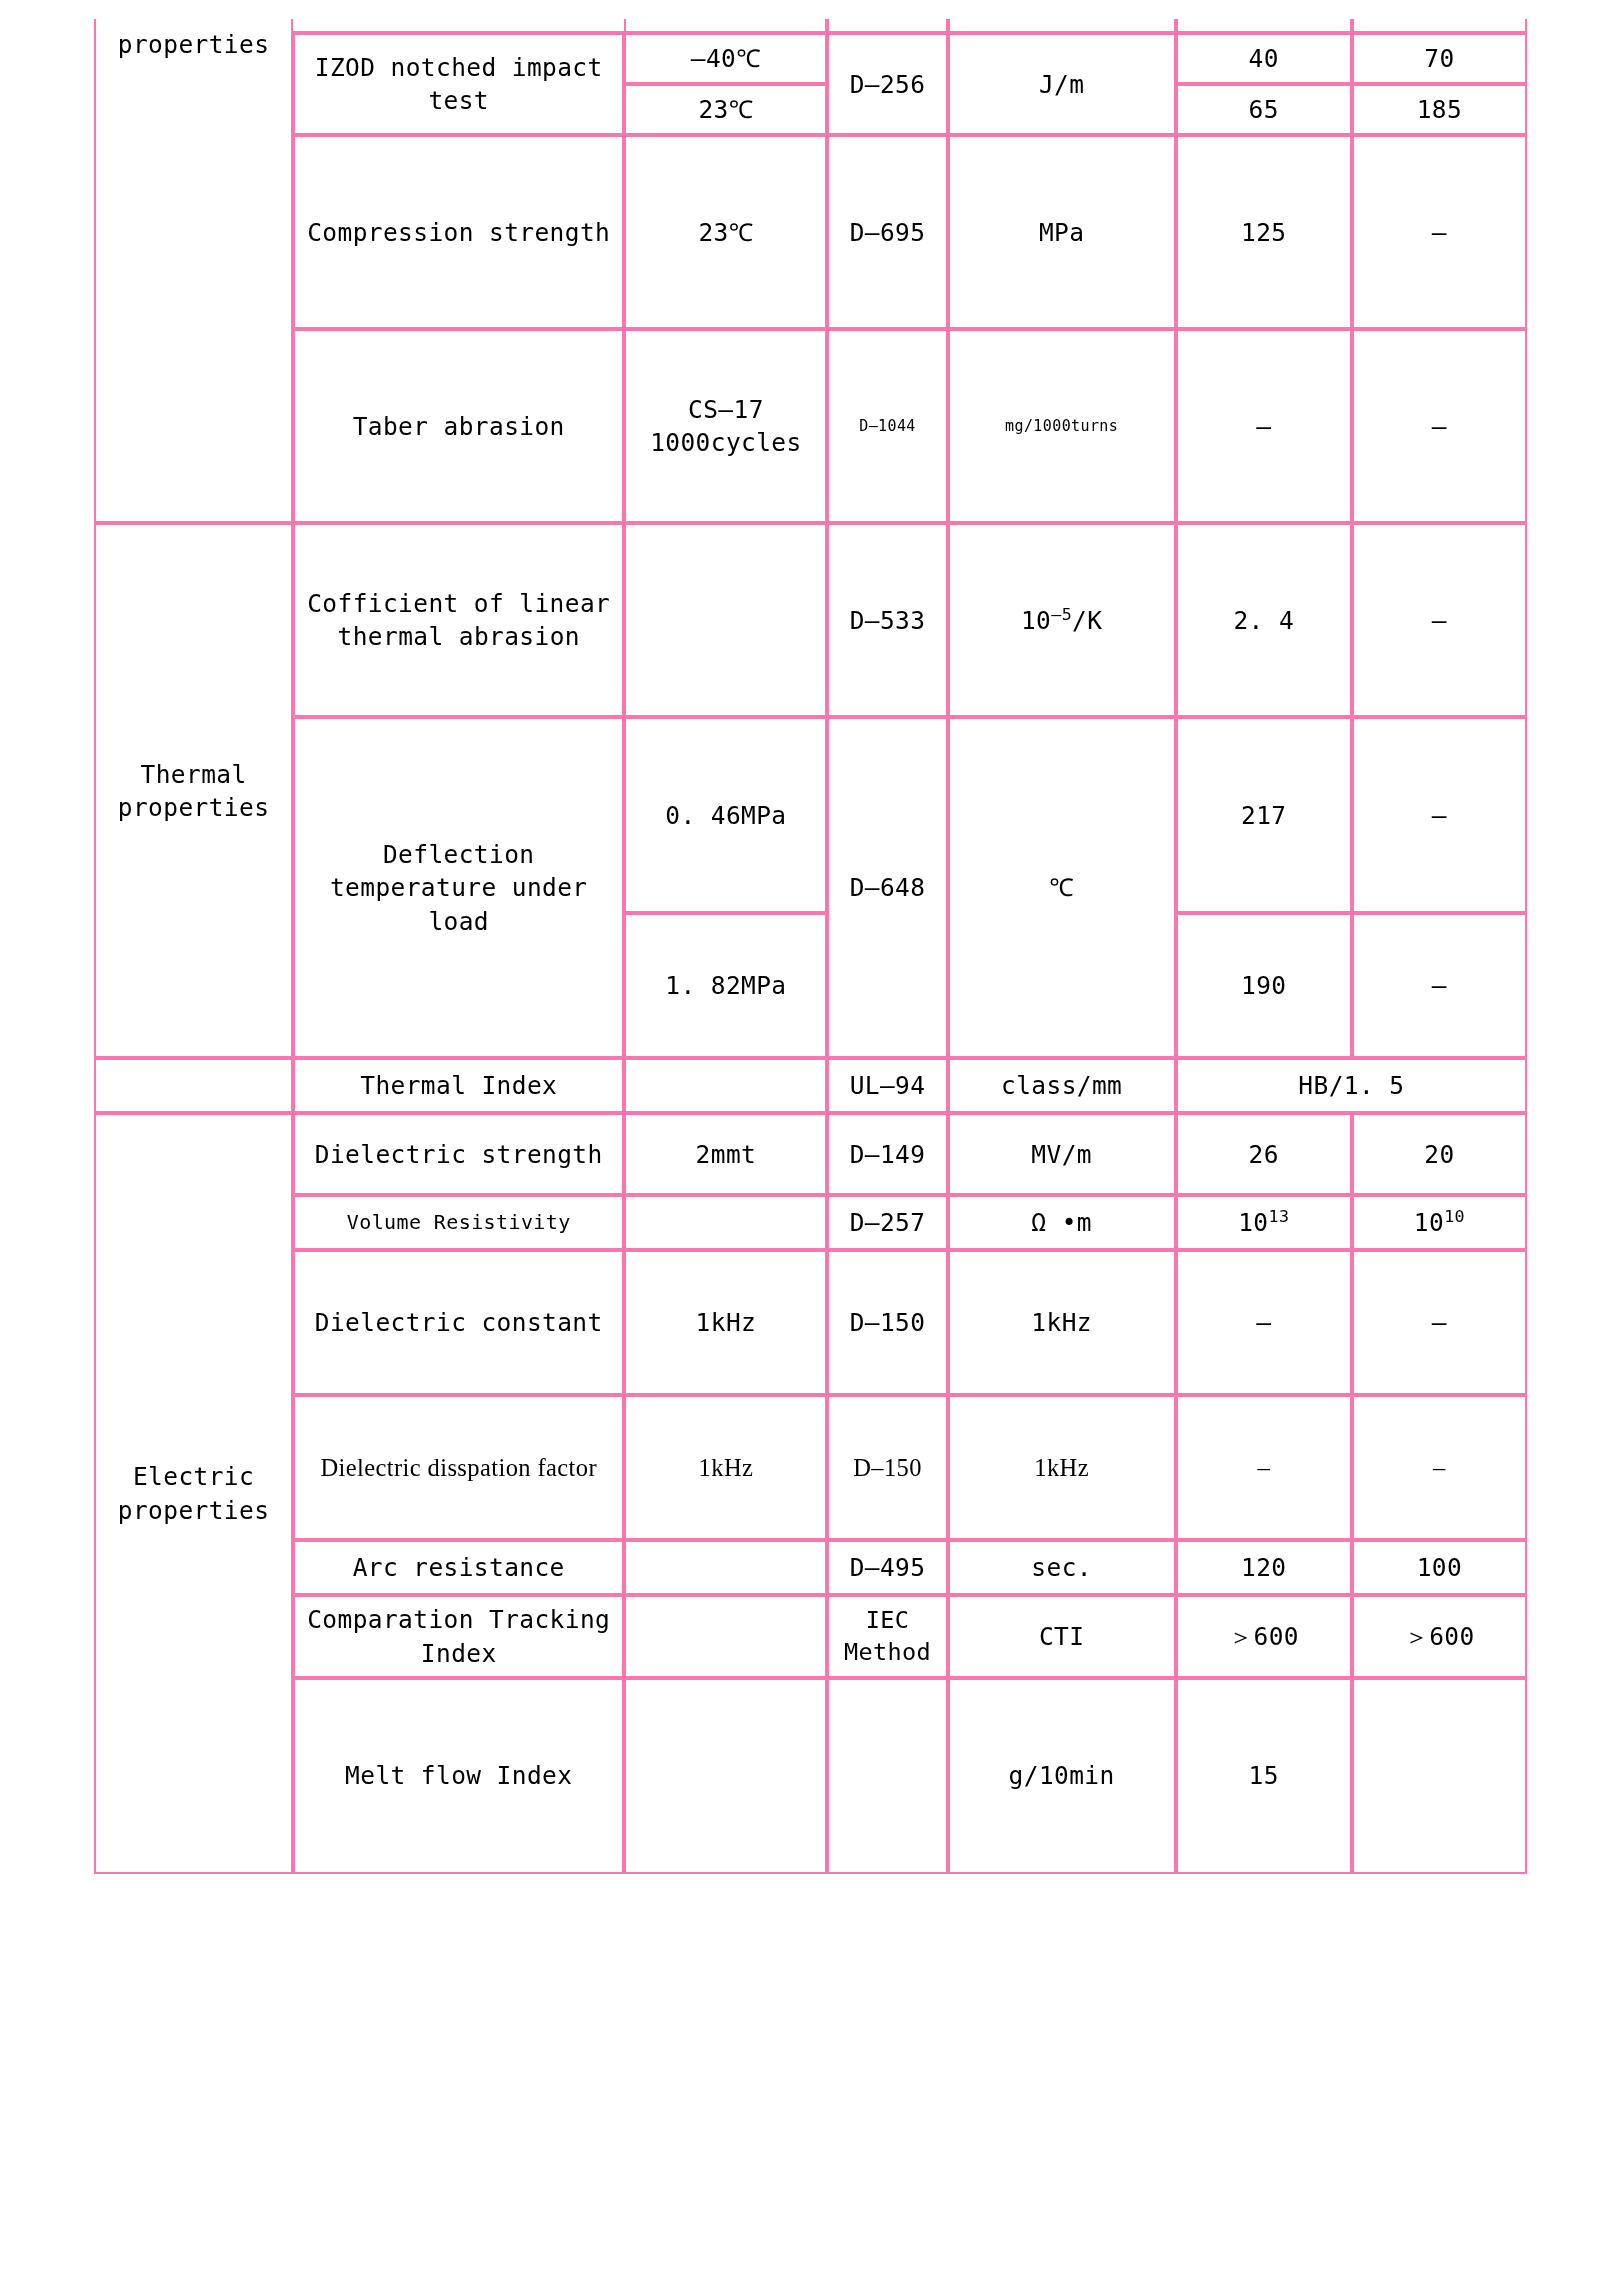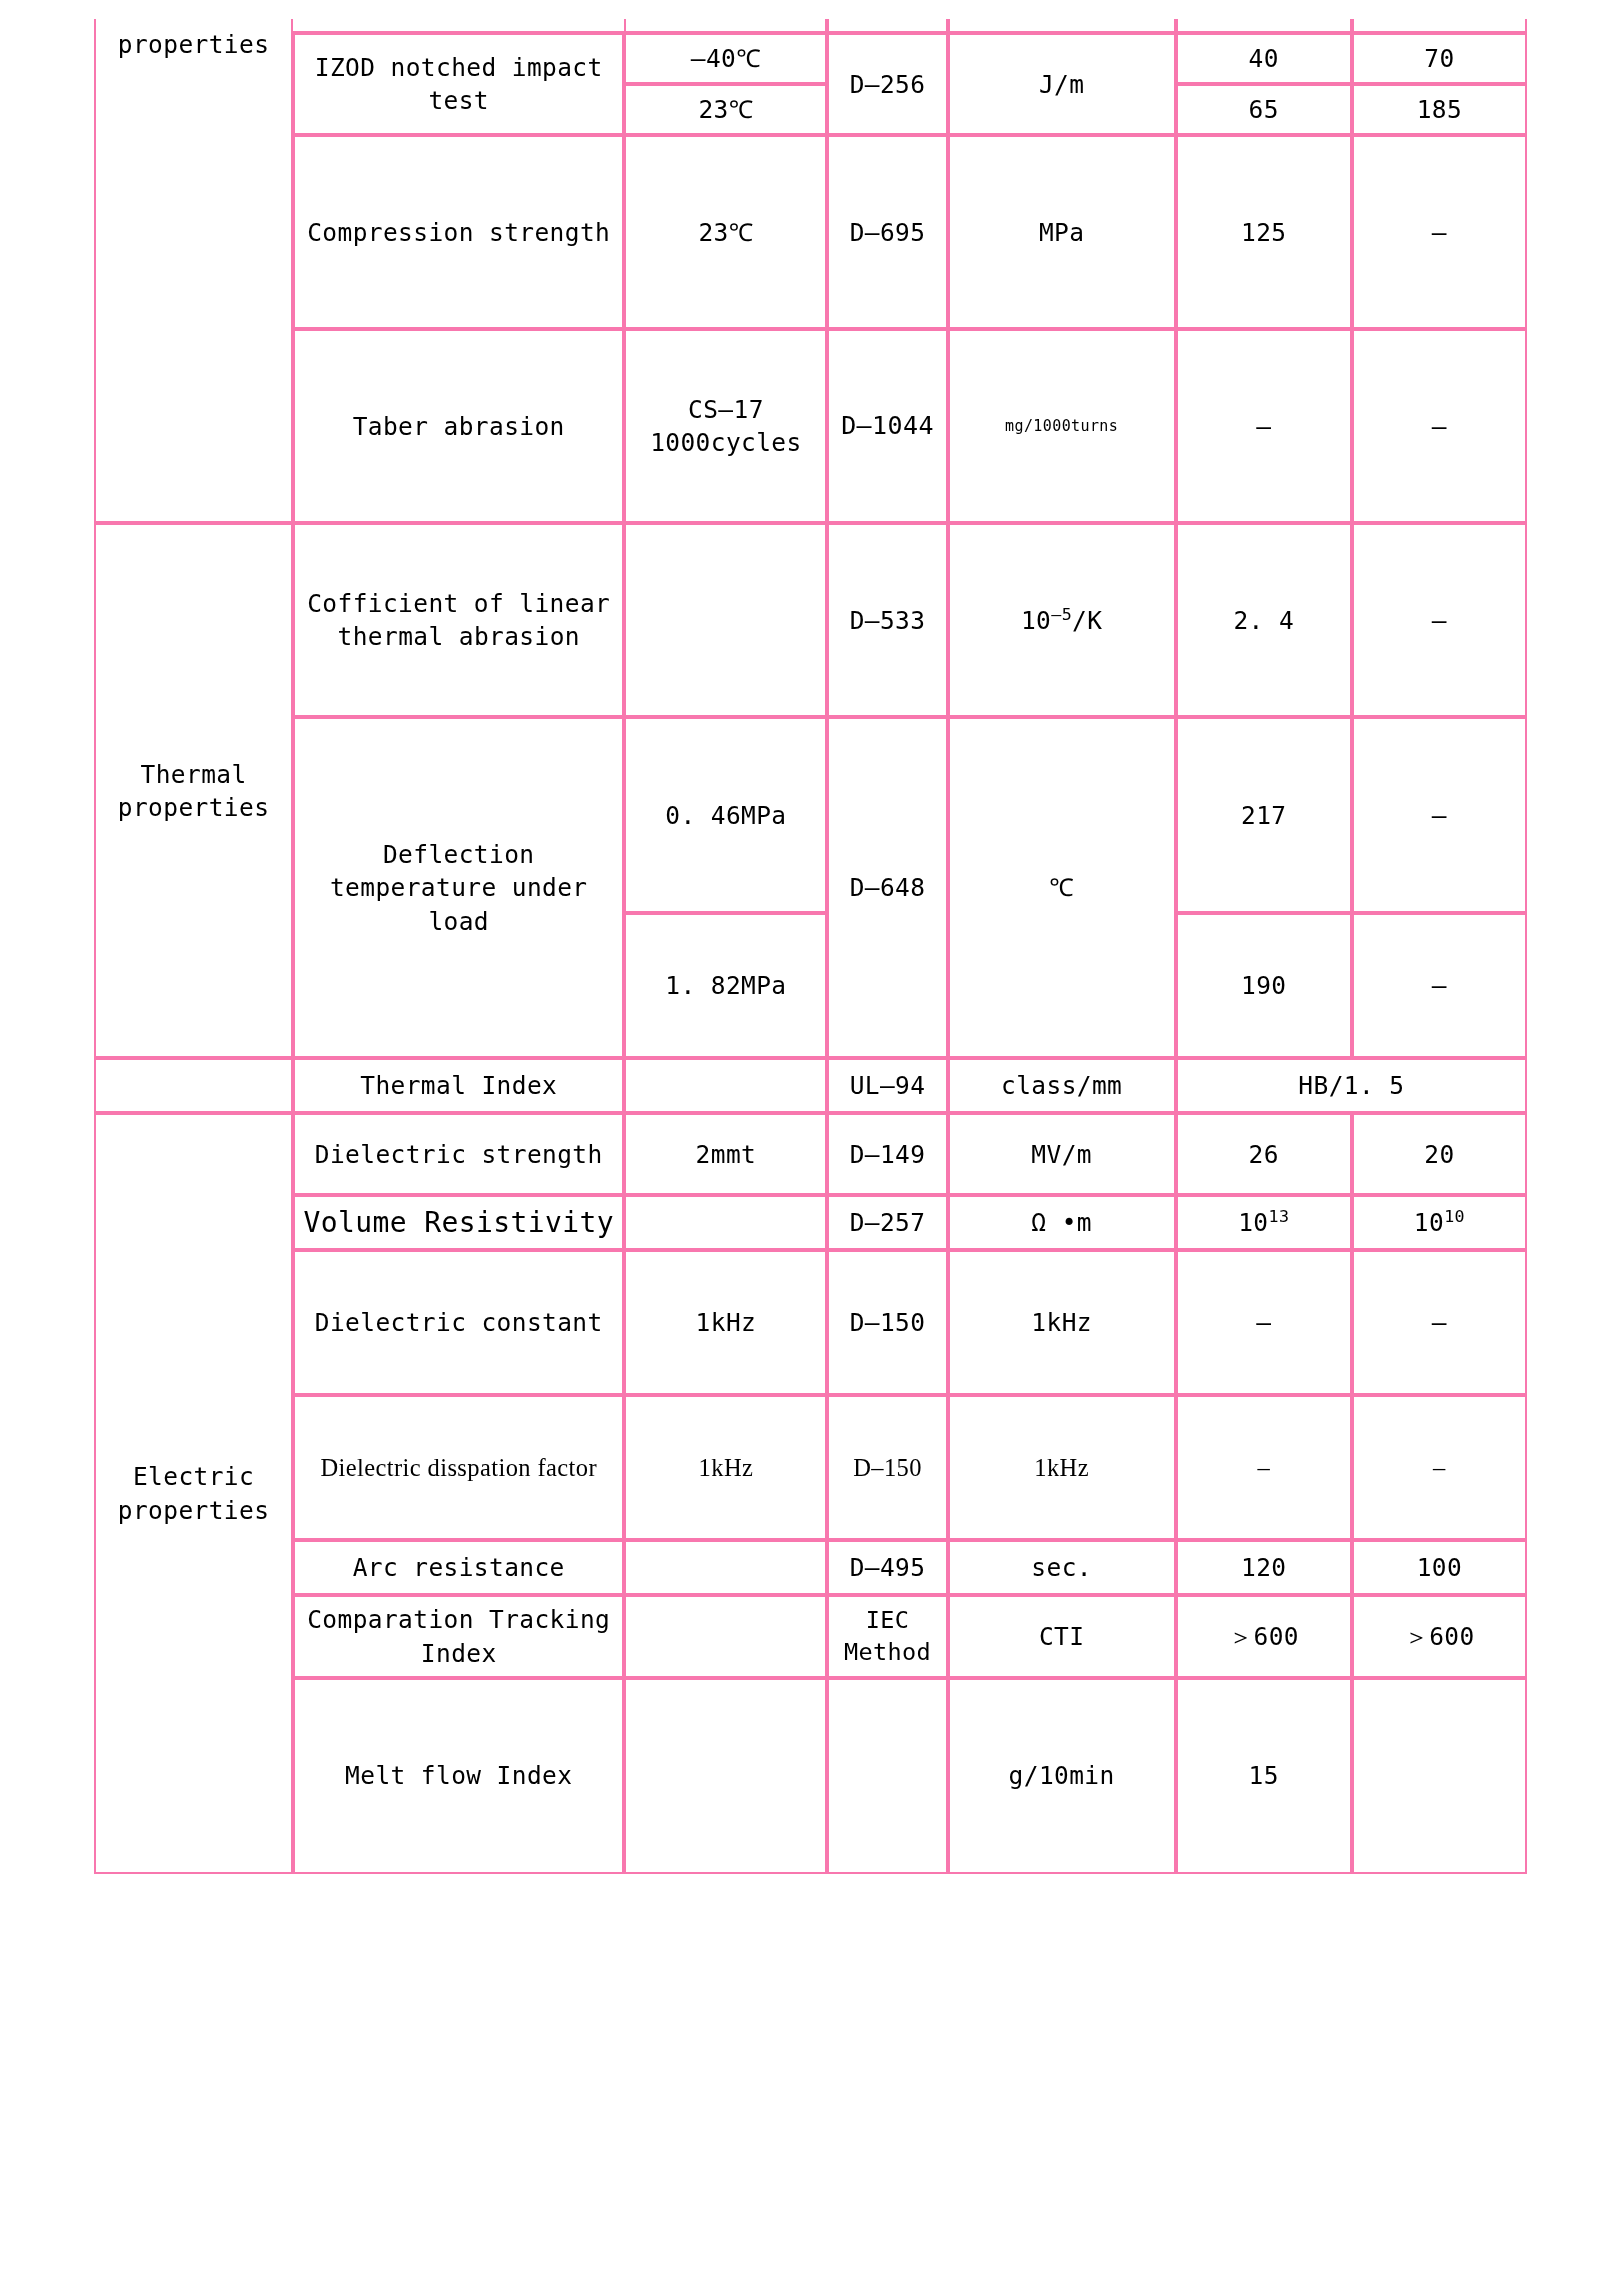--- a/index.html
+++ b/index.html
@@ -137,21 +137,21 @@
         <td>125</td>
         <td>–</td>
       </tr>
 
       <tr class="r-tall">
         <td>Taber abrasion</td>
         <td>
           <span>CS–17</span><br>
           <span>1000cycles</span>
         </td>
-        <td style="font-size:25px;">D–1044</td>
+        <td style="font-size:15px;">D–1044</td>
         <td style="font-size:15px;">mg/1000turns</td>
         <td>–</td>
         <td>–</td>
       </tr>
 
       <tr class="r-tall">
         <td class="sec" rowspan="3">Thermal properties</td>
         <td>Cofficient of linear thermal abrasion</td>
         <td></td>
         <td>D–533</td>
@@ -190,21 +190,21 @@
         <td class="sec" rowspan="7">Electric properties</td>
         <td>Dielectric strength</td>
         <td>2mmt</td>
         <td>D–149</td>
         <td>MV/m</td>
         <td>26</td>
         <td>20</td>
       </tr>
 
       <tr class="r-thin">
-        <td style="font-size:28px;">Volume Resistivity</td>
+        <td style="font-size:20px;">Volume Resistivity</td>
         <td></td>
         <td>D–257</td>
         <td>Ω •m</td>
         <td class="nowrap">
           <span>10</span><sup>13</sup>
         </td>
         <td class="nowrap">
           <span>10</span><sup>10</sup>
         </td>
       </tr>

